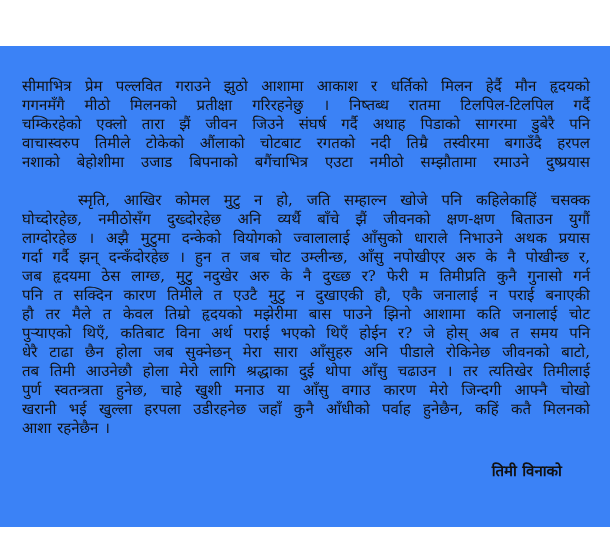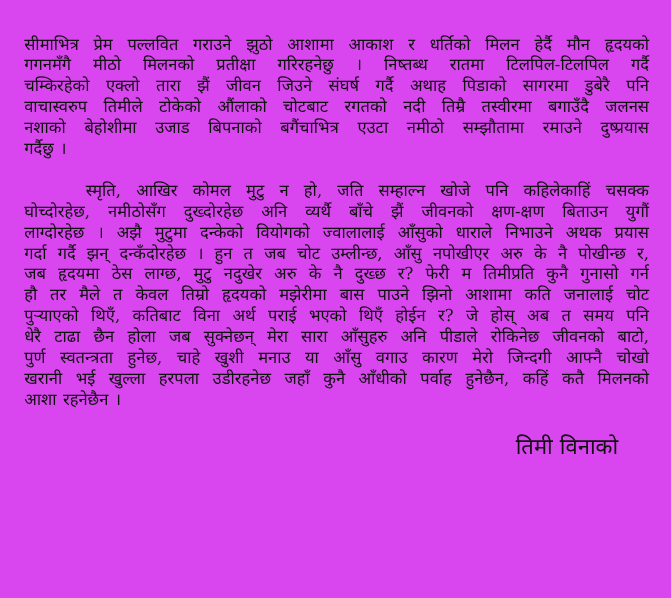--- a/index.html
+++ b/index.html
@@ -10,23 +10,24 @@
   body {
     width: 610px;
     height: 544px;
     overflow: hidden;
     font-family: "DejaVu Serif", "Liberation Serif", serif;
     color: #111111;
   }
   .page {
     box-sizing: border-box;
     width: 610px;
-    height: 544px;
+    height: 481px;
     padding: 31px 20px 0 22px;
-    background: #d946ef;
+    background: #3b82f6;
+    margin-top: 46px;
   }
   .paragraph {
     margin: 0;
   }
   .paragraph + .paragraph {
     margin-top: 19px;
   }
   .line {
     font-size: 15px;
     line-height: 19px;
@@ -40,46 +41,48 @@
   }
   .line.indent {
     padding-left: 56px;
   }
   .signature {
     margin-top: 24px;
     text-align: right;
     padding-right: 28px;
   }
   .sig-line {
-    font-size: 20px;
+    font-size: 15px;
     line-height: 19px;
+    font-weight: bold;
   }
 </style>
 </head>
 <body>
 
 <div class="page">
   <div>
       <div class="paragraph">
         <div class="line">सीमाभित्र प्रेम पल्लवित गराउने झुठो आशामा आकाश र धर्तिको मिलन हेर्दै मौन हृदयको</div>
         <div class="line">गगनमँगै मीठो मिलनको प्रतीक्षा गरिरहनेछु । निष्तब्ध रातमा टिलपिल-टिलपिल गर्दै</div>
         <div class="line">चम्किरहेको एक्लो तारा झैं जीवन जिउने संघर्ष गर्दै अथाह पिडाको सागरमा डुबेरै पनि</div>
-        <div class="line">वाचास्वरुप तिमीले टोकेको औंलाको चोटबाट रगतको नदी तिम्रै तस्वीरमा बगाउँदै जलनस</div>
+        <div class="line">वाचास्वरुप तिमीले टोकेको औंलाको चोटबाट रगतको नदी तिम्रै तस्वीरमा बगाउँदै हरपल</div>
         <div class="line">नशाको बेहोशीमा उजाड बिपनाको बगैंचाभित्र एउटा नमीठो सम्झौतामा रमाउने दुष्प्रयास</div>
-        <div class="line last">गर्दैछु ।</div>
       </div>
       <div class="paragraph">
         <div class="line indent">स्मृति, आखिर कोमल मुटु न हो, जति सम्हाल्न खोजे पनि कहिलेकाहिं चसक्क</div>
         <div class="line">घोच्दोरहेछ, नमीठोसँग दुख्दोरहेछ अनि व्यर्थै बाँचे झैं जीवनको क्षण-क्षण बिताउन युगौं</div>
         <div class="line">लाग्दोरहेछ । अझै मुटुमा दन्केको वियोगको ज्वालालाई आँसुको धाराले निभाउने अथक प्रयास</div>
         <div class="line">गर्दा गर्दै झन् दन्कँदोरहेछ । हुन त जब चोट उम्लीन्छ, आँसु नपोखीएर अरु के नै पोखीन्छ र,</div>
         <div class="line">जब हृदयमा ठेस लाग्छ, मुटु नदुखेर अरु के नै दुख्छ र? फेरी म तिमीप्रति कुनै गुनासो गर्न</div>
+        <div class="line">पनि त सक्दिन कारण तिमीले त एउटै मुटु न दुखाएकी हौ, एकै जनालाई न पराई बनाएकी</div>
         <div class="line">हौ तर मैले त केवल तिम्रो हृदयको मझेरीमा बास पाउने झिनो आशामा कति जनालाई चोट</div>
         <div class="line">पुर्‍याएको थिएँ, कतिबाट विना अर्थ पराई भएको थिएँ होईन र? जे होस् अब त समय पनि</div>
         <div class="line">धेरै टाढा छैन होला जब सुक्नेछन् मेरा सारा आँसुहरु अनि पीडाले रोकिनेछ जीवनको बाटो,</div>
+        <div class="line">तब तिमी आउनेछौ होला मेरो लागि श्रद्धाका दुई थोपा आँसु चढाउन । तर त्यतिखेर तिमीलाई</div>
         <div class="line">पुर्ण स्वतन्त्रता हुनेछ, चाहे खुशी मनाउ या आँसु वगाउ कारण मेरो जिन्दगी आफ्नै चोखो</div>
         <div class="line">खरानी भई खुल्ला हरपला उडीरहनेछ जहाँ कुनै आँधीको पर्वाह हुनेछैन, कहिं कतै मिलनको</div>
         <div class="line last">आशा रहनेछैन ।</div>
       </div>
     </div>
 
   <div class="signature">
     <div class="sig-line">तिमी विनाको</div>
   </div>
 </div>

